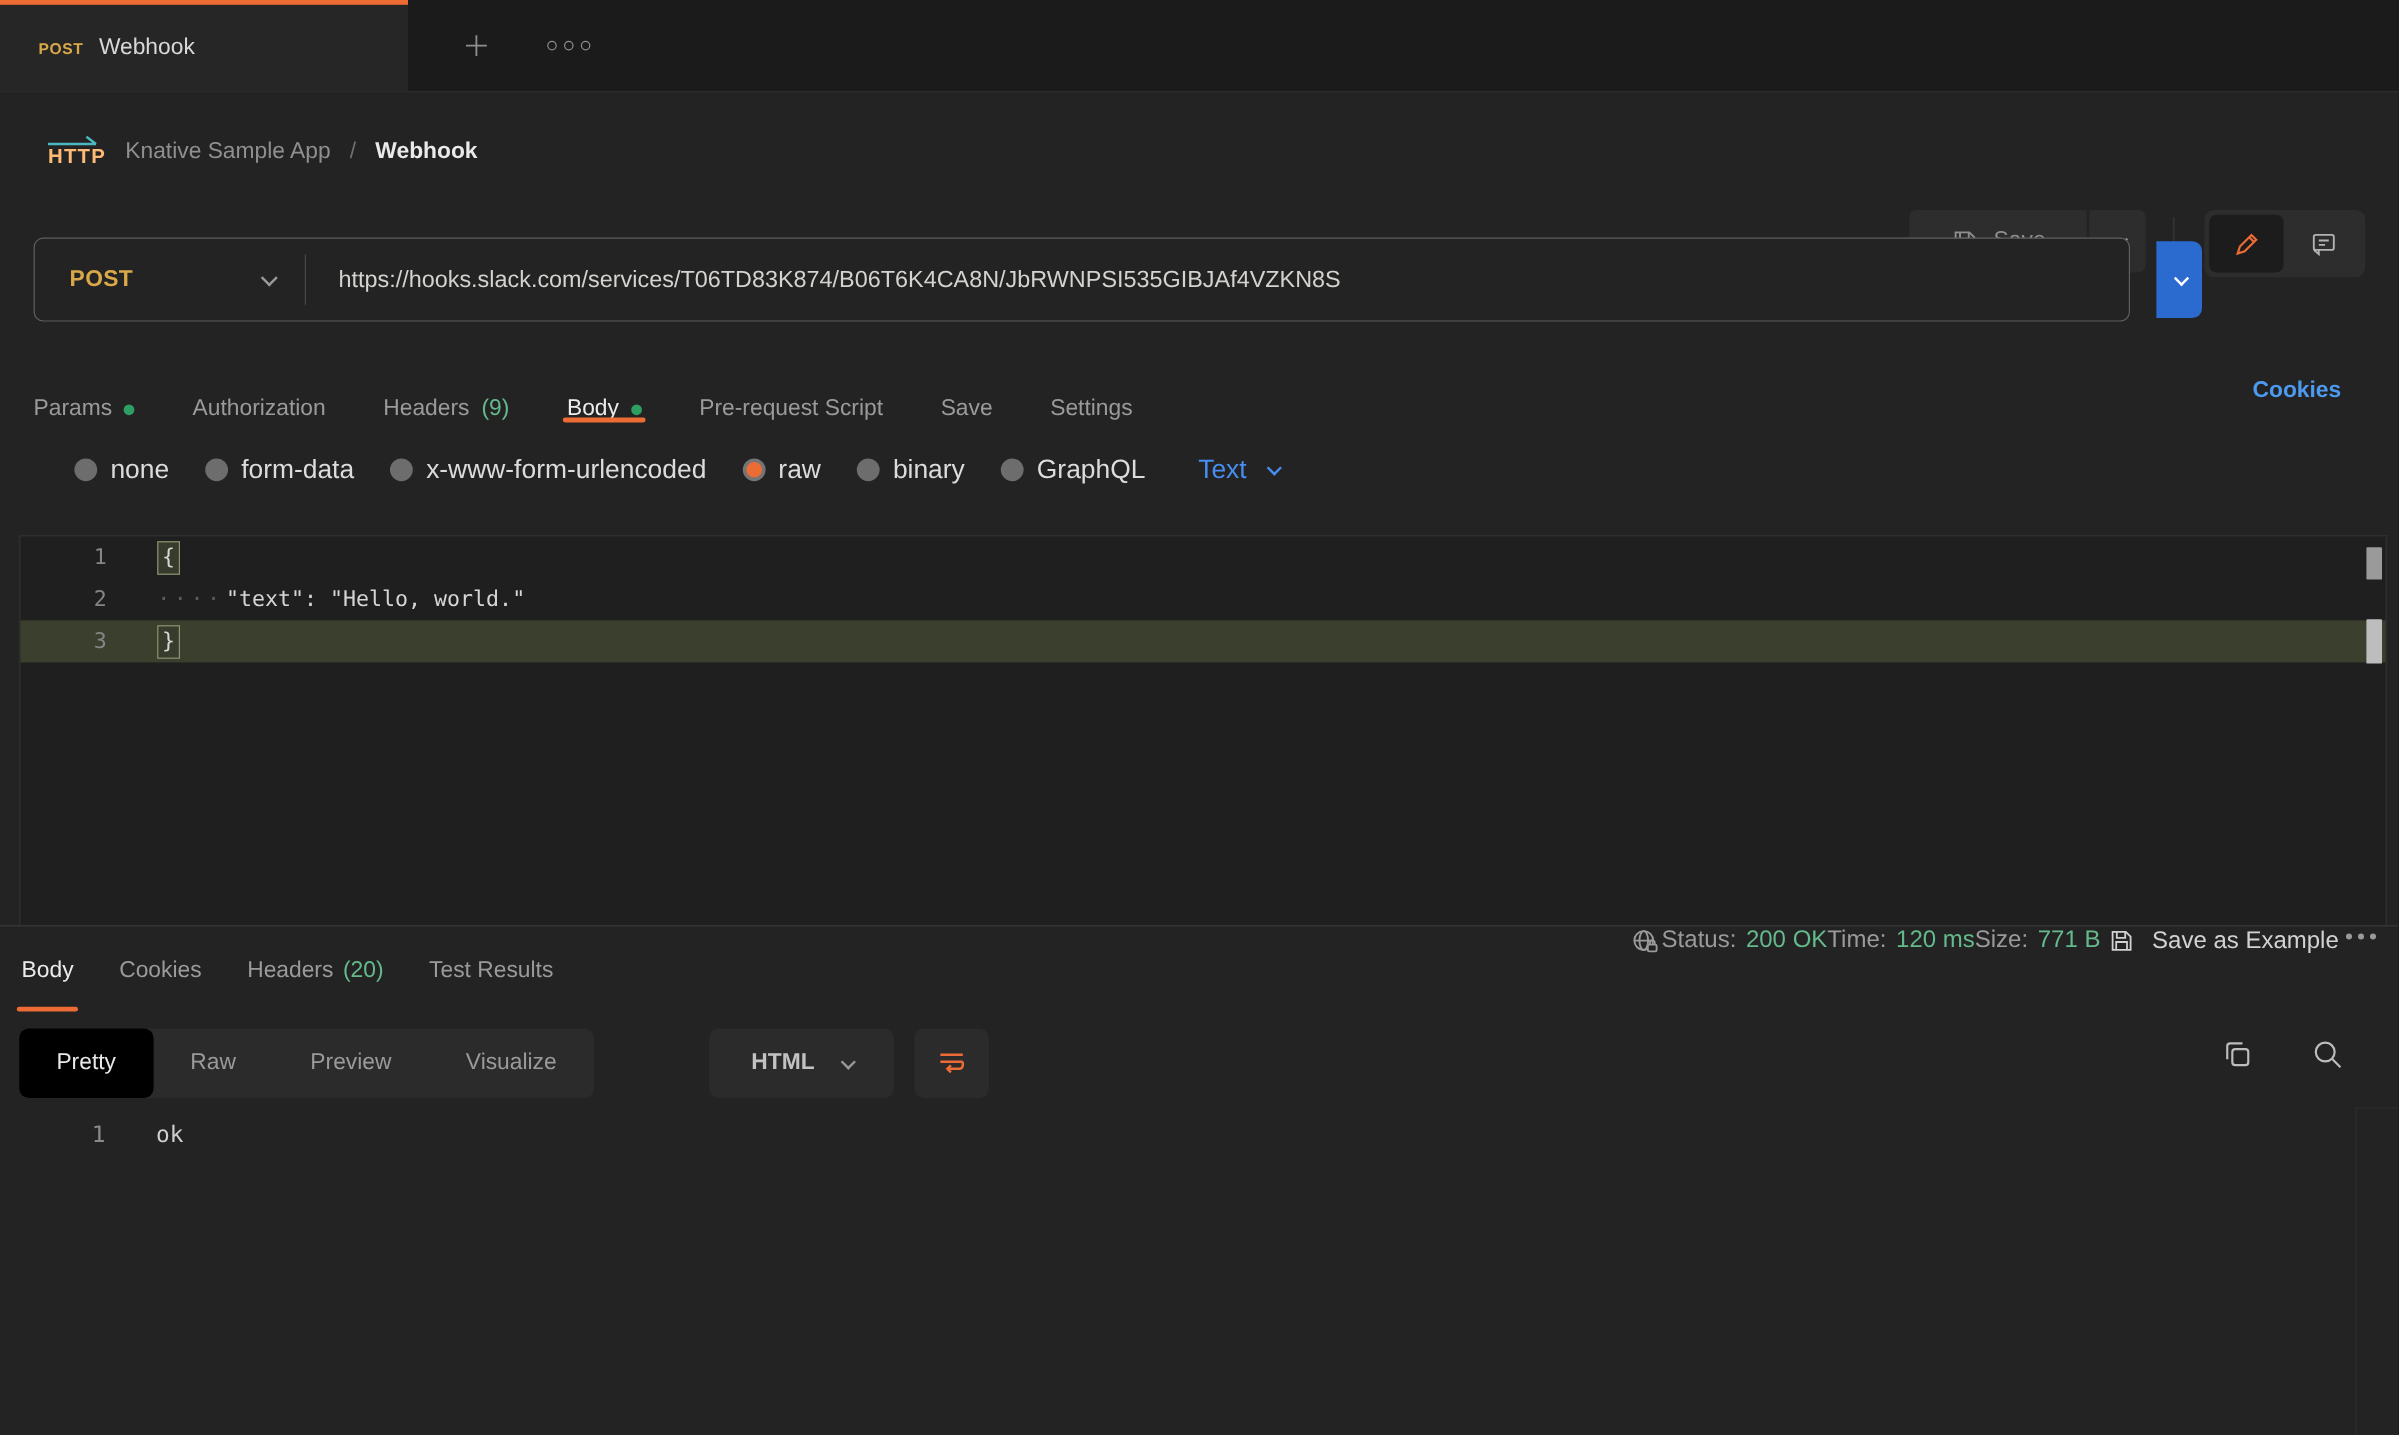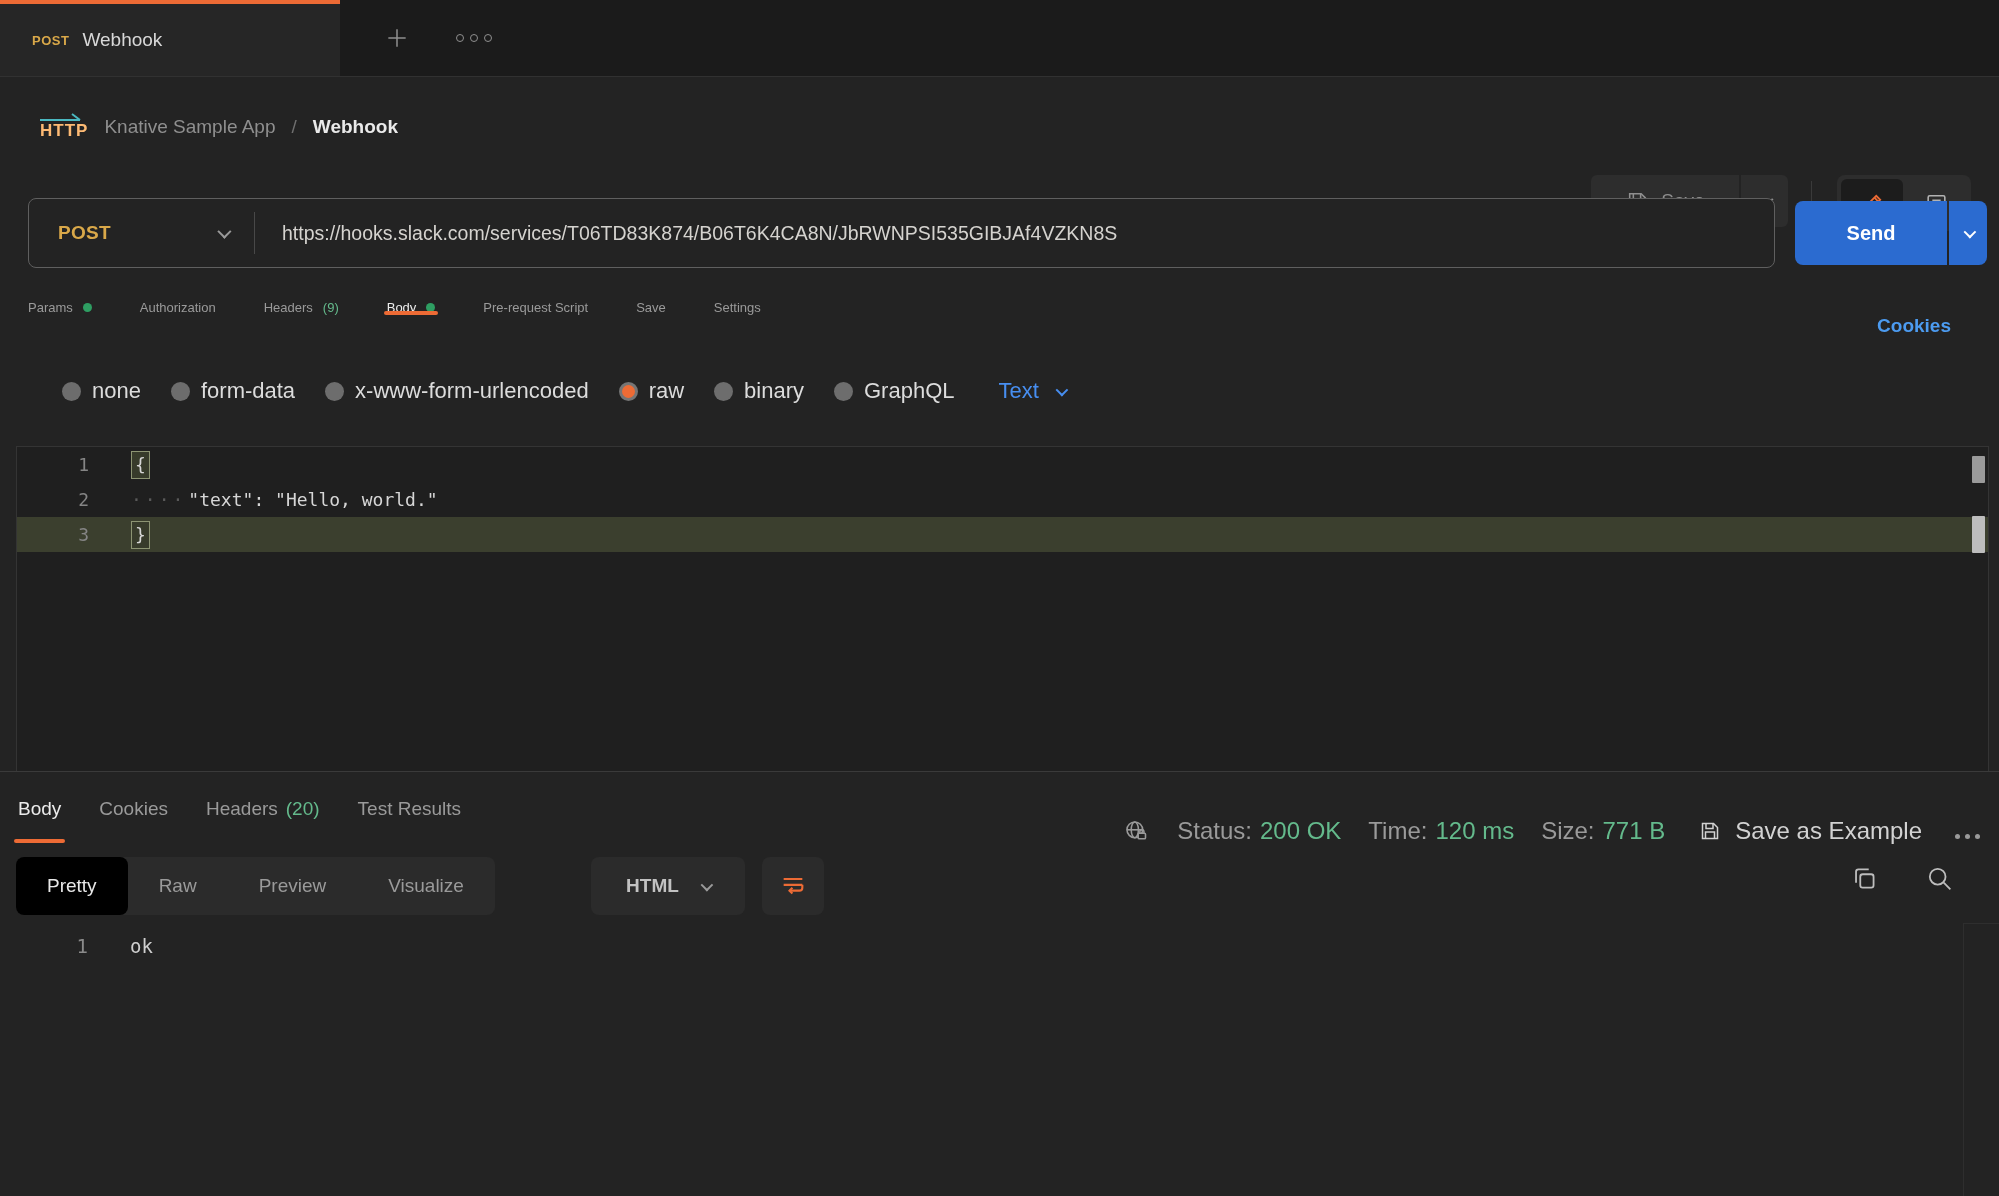--- a/index.html
+++ b/index.html
@@ -44,21 +44,21 @@
   .method-label{color:#D9A849;font-size:19px;font-weight:600;letter-spacing:.3px}
   .method .chev{color:#9a9a9a;margin-left:auto;margin-right:26px}
   .mdiv{width:1px;height:42px;background:#484848}
   .url-input{flex:1;background:transparent;border:none;outline:none;color:#d5d3cf;font-size:19.5px;padding-left:27px;font-family:"Liberation Sans",sans-serif}
   .send{position:absolute;top:201px;left:1795px;height:64px;display:flex}
   .send-main{width:152px;background:#2B6BD0;color:#fff;font-size:20px;font-weight:600;border-radius:8px 0 0 8px;display:flex;align-items:center;justify-content:center;cursor:pointer}
   .send-chevbtn{width:38px;background:#2B6BD0;border-radius:0 8px 8px 0;margin-left:2px;display:flex;align-items:center;justify-content:center;color:#fff;cursor:pointer}
   .send-chevbtn .chev{width:9px;height:9px}
 
   
-  .reqtabs{position:absolute;top:300px;left:0;right:0;height:52px;display:flex;align-items:flex-start;padding-left:28px;gap:48px;font-size:13px;color:#9a9a9a}
+  .reqtabs{position:absolute;top:300px;left:0;right:0;height:52px;display:flex;align-items:flex-end;padding-left:28px;gap:48px;font-size:19px;color:#9a9a9a}
   .rtab{display:flex;align-items:center;gap:10px;position:relative;cursor:pointer}
   .rtab.active{color:#ececec}
   .rtab.active::after{content:"";position:absolute;bottom:0;left:-3px;right:-3px;height:4px;background:#ED6B35;border-radius:2px}
   .gdot{width:9px;height:9px;border-radius:50%;background:#2E9E62}
   .count{color:#64BA8C}
   .cookies{position:absolute;right:48px;top:300px;height:52px;display:flex;align-items:center;color:#4C9BF0;font-weight:600;font-size:19px;cursor:pointer}
 
   
   .modes{position:absolute;top:368px;left:0;right:0;height:46px;display:flex;align-items:center;padding-left:62px;gap:30px;font-size:22px;color:#dcdcdc}
   .mode{display:flex;align-items:center;gap:11px;cursor:pointer}
@@ -79,21 +79,21 @@
   .scrollmark2{position:absolute;right:3px;top:69px;width:13px;height:37px;background:#bdbdbd;border-radius:1px}
 
   .hdiv{position:absolute;top:771px;left:0;right:0;height:1px;background:#3a3a3a}
 
   
   .resphead{position:absolute;top:772px;left:0;right:0;height:73px}
   .resptabs{display:flex;align-items:stretch;height:100%;padding-left:18px;gap:38px;font-size:19px;color:#9a9a9a}
   .ptab{display:flex;align-items:center;gap:8px;position:relative;cursor:pointer}
   .ptab.active{color:#ececec}
   .ptab.active::after{content:"";position:absolute;bottom:2px;left:-4px;right:-4px;height:4px;background:#ED6B35;border-radius:2px}
-  .respmeta{position:absolute;right:13px;top:0;height:100%;display:flex;align-items:flex-end;gap:27px;font-size:24px;color:#9a9a9a}
+  .respmeta{position:absolute;right:13px;top:0;height:100%;display:flex;align-items:flex-start;font-size:20px;color:#9a9a9a}
   .metaval{color:#64BA8C}
   .metapair{display:flex;gap:8px}
   .saveex{display:flex;align-items:center;gap:13px;color:#d2d2d2;cursor:pointer;margin-left:6px}
   .resp-more{display:flex;gap:5px;cursor:pointer;padding:6px}
   .fdot{width:5px;height:5px;border-radius:50%;background:#9a9a9a}
   .globe{color:#9a9a9a}
 
   
   .resptool{position:absolute;top:857px;left:16px;right:0;height:58px}
   .seg{position:absolute;left:0;top:0;height:58px;background:#2b2b2b;border-radius:8px;display:flex;align-items:stretch;font-size:19px;color:#9a9a9a}
@@ -178,23 +178,20 @@
 
   <div class="urlrow">
     <div class="method">
       <span class="method-label">POST</span>
       <span class="chev"></span>
     </div>
     <div class="mdiv"></div>
     <input class="url-input" spellcheck="false" value="https://hooks.slack.com/services/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" style="">
   </div>
   <div class="send">
-    <div class="send-main">
-      <span>Send</span>
-    </div>
     <div class="send-chevbtn">
       <span class="chev"></span>
     </div>
   </div>
 
   <div class="reqtabs">
     <div class="rtab">
       <span>Params</span>
       <span class="gdot"></span>
     </div>

